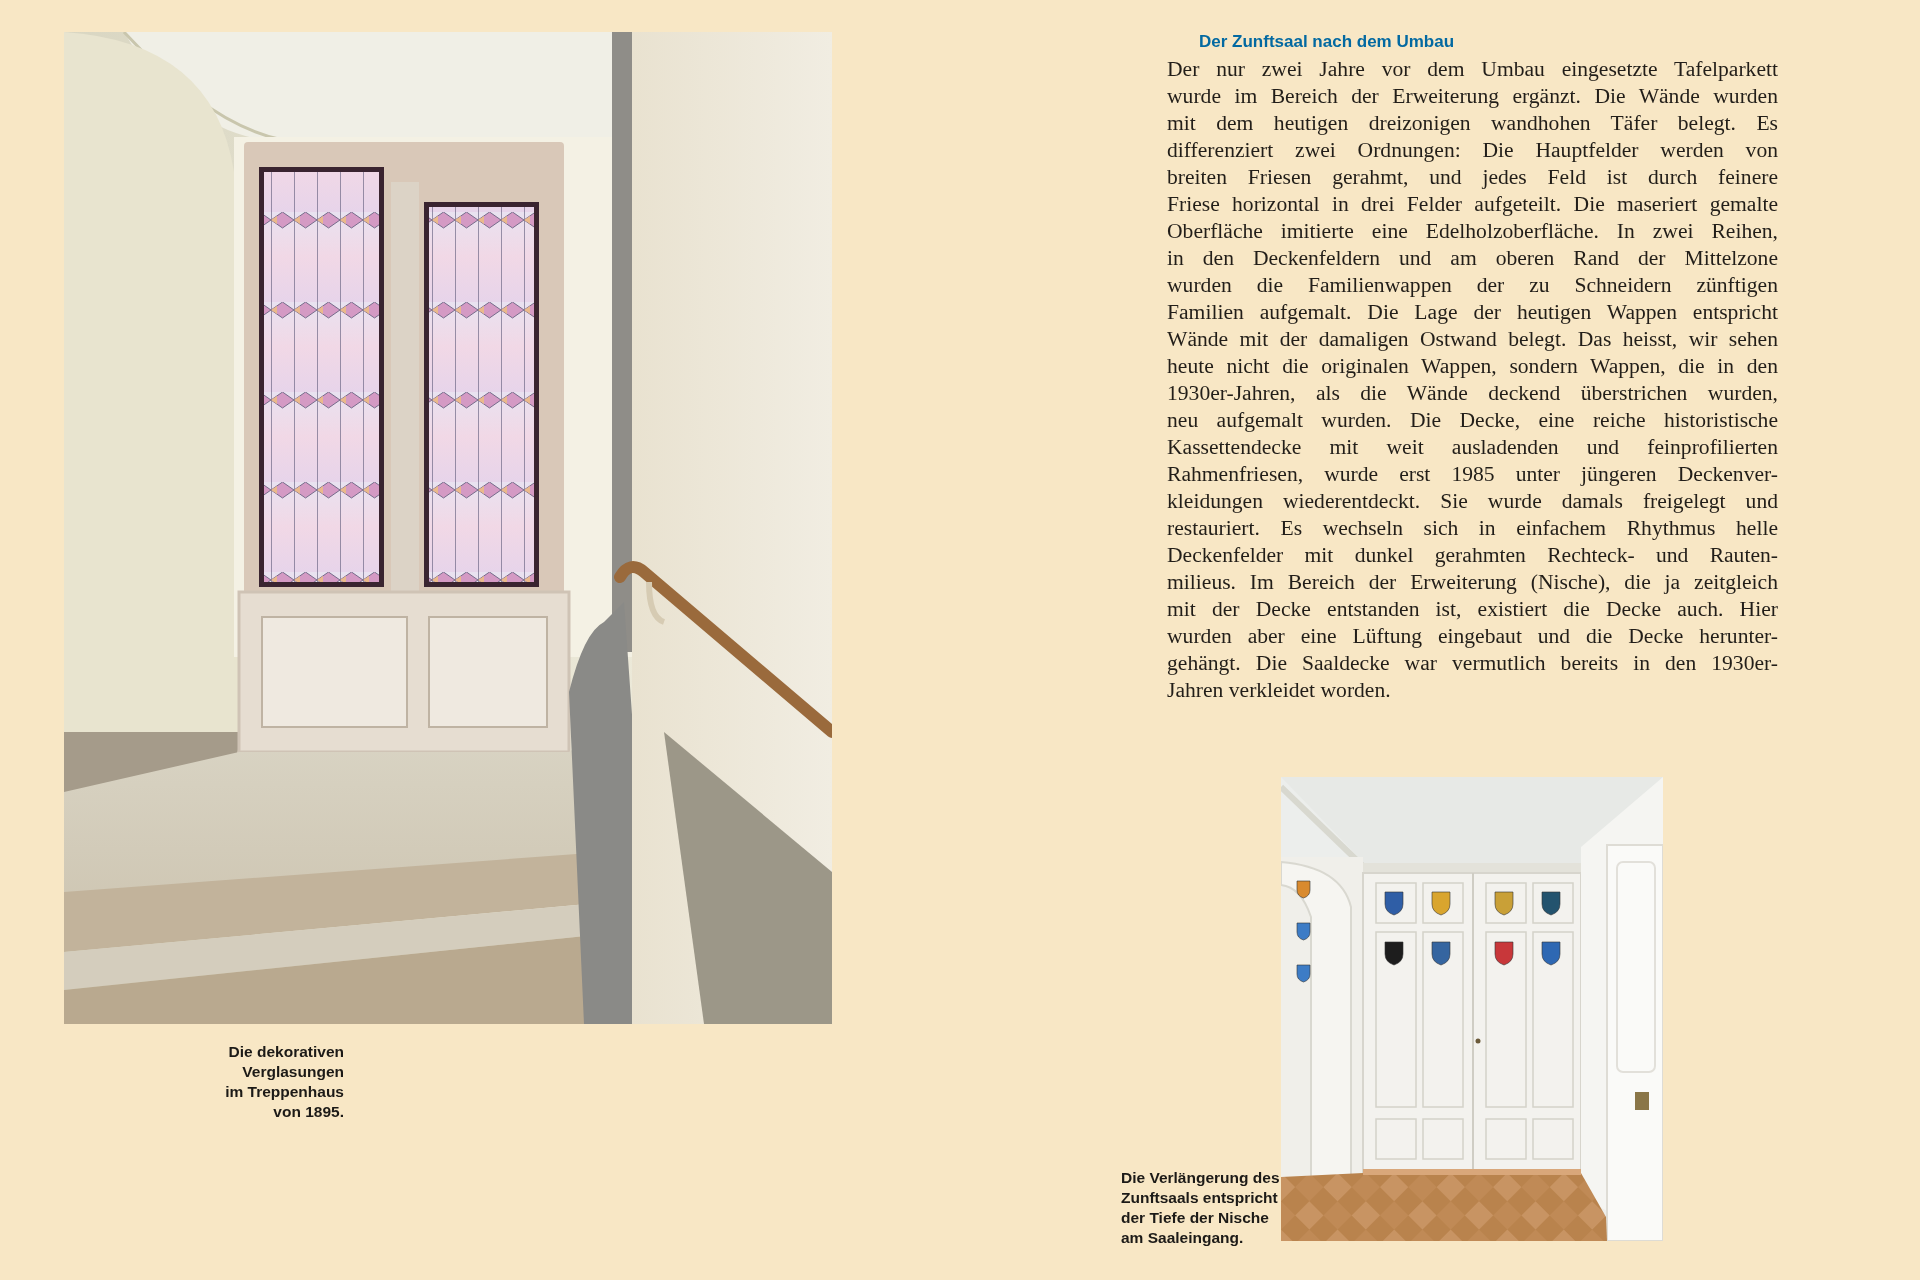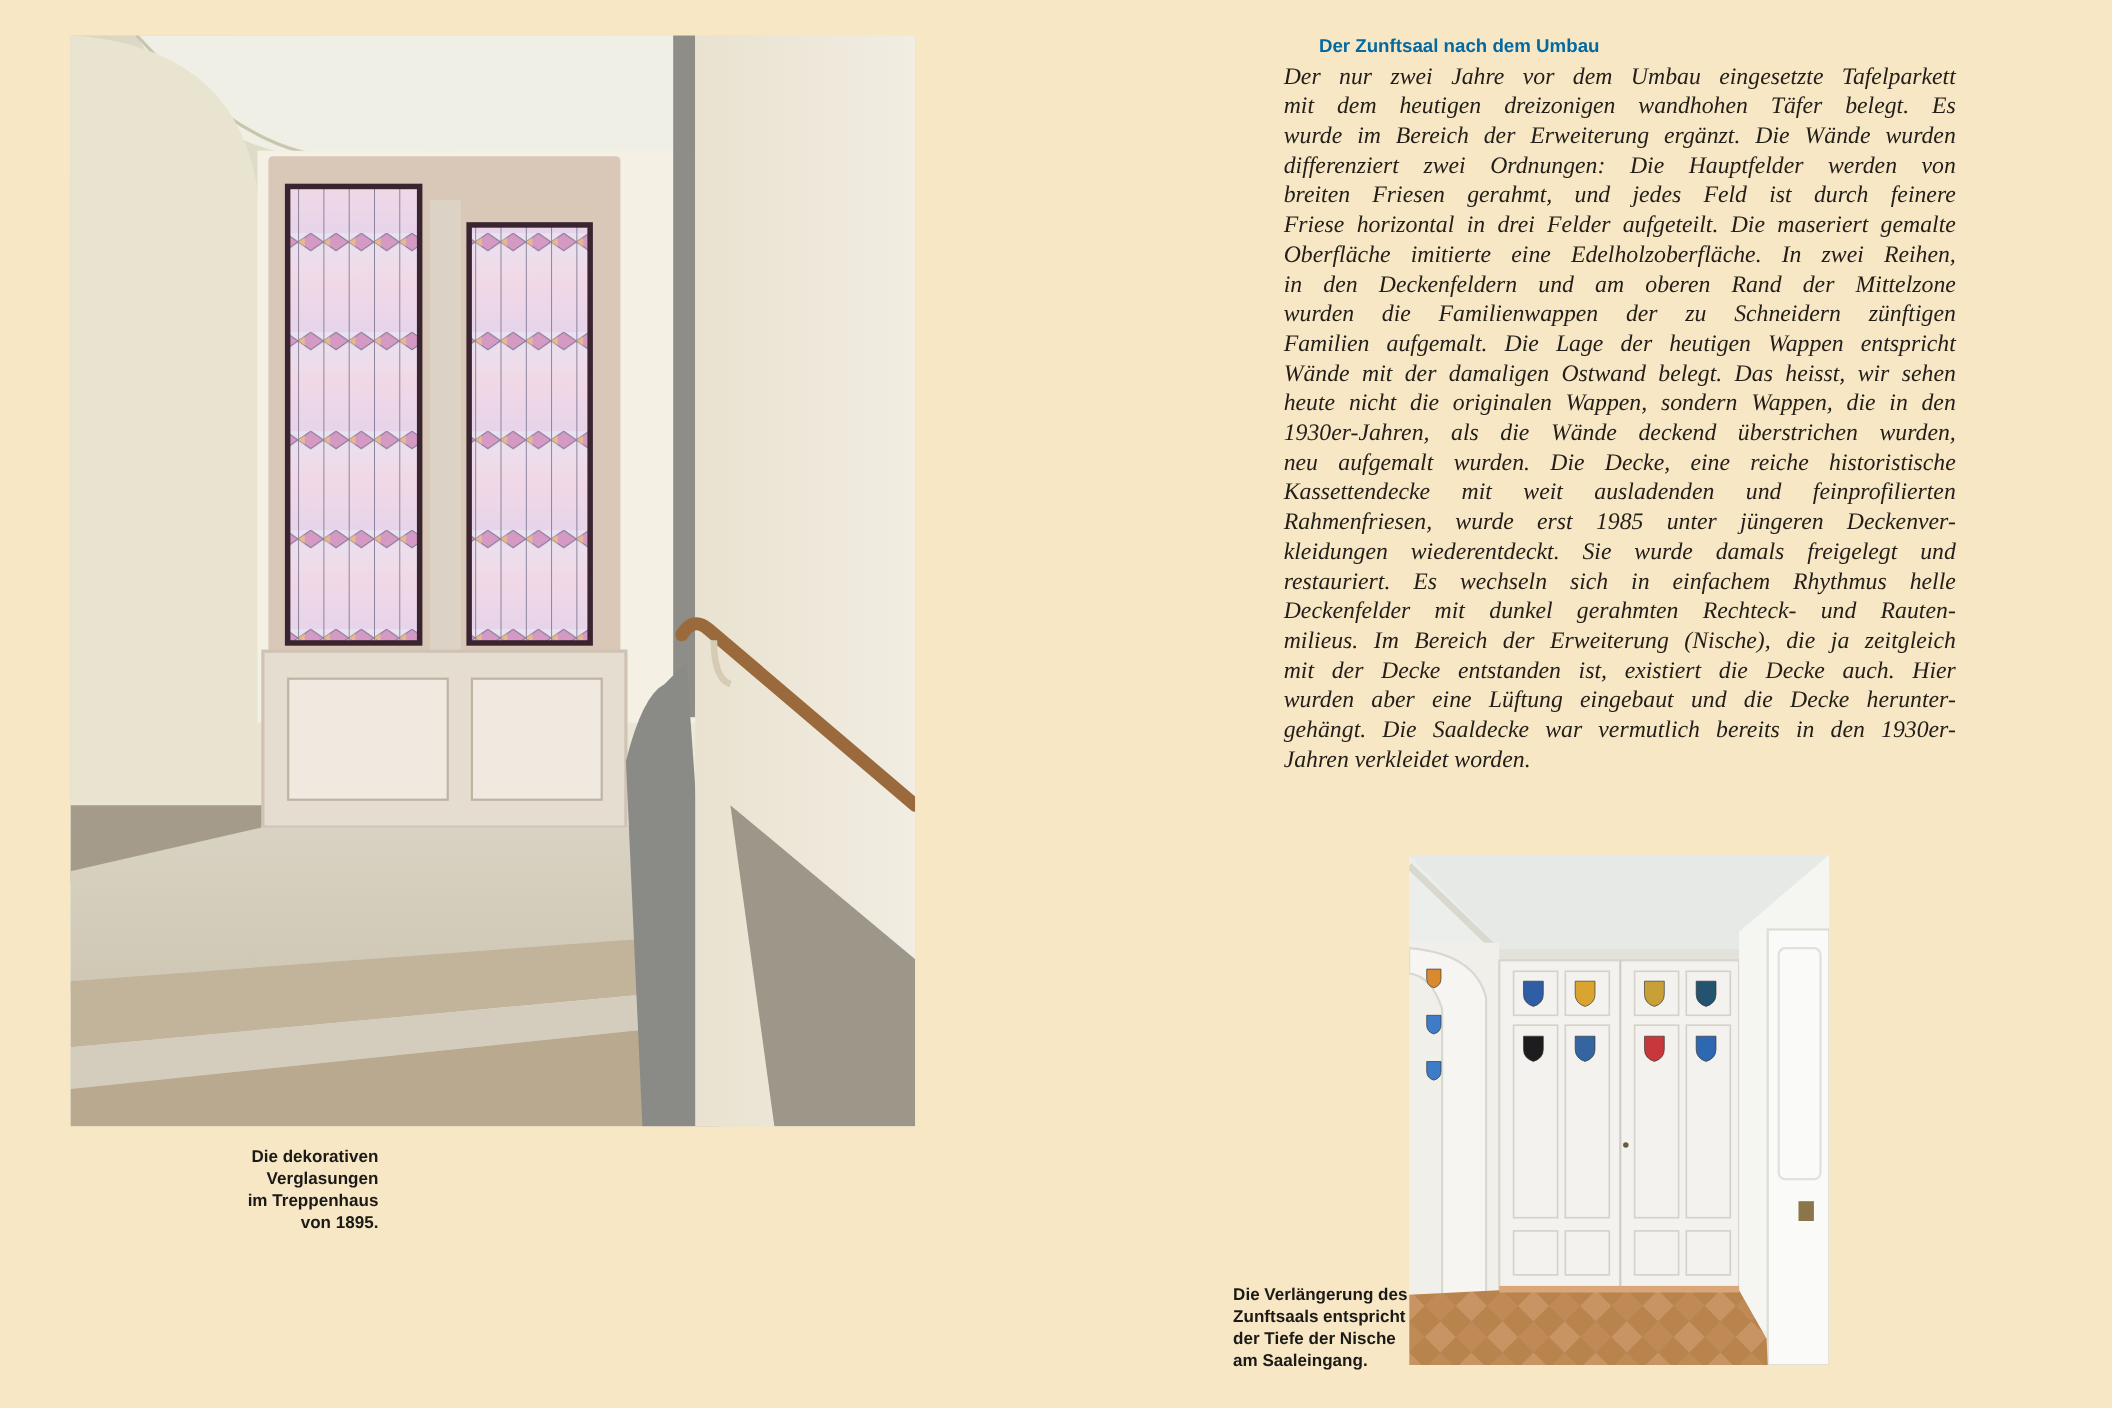--- a/index.html
+++ b/index.html
@@ -25,21 +25,21 @@
   #heading {
     position: absolute; left: 1199px; top: 31px;
     font-family: "Liberation Sans", sans-serif; font-weight: bold;
     font-size: 17px; line-height: 22px; color: #0369a1; white-space: nowrap;
   }
   #body-text {
     position: absolute; left: 1167px; top: 56px; width: 611px;
     font-family: "Liberation Serif", serif; font-size: 21.6px; line-height: 27px;
     color: #221e19;
   }
-  #body-text .ln { display: block; text-align: justify; text-align-last: justify; height: 27px; white-space: nowrap; overflow: visible; font-style: italic; }
+  #body-text .ln { display: block; text-align: justify; text-align-last: justify; height: 27px; white-space: nowrap; overflow: visible; }
   #body-text .ln.last { text-align-last: left; }
 </style>
 </head>
 <body>
 
 <div class="photo" id="photo-left">
   <svg viewBox="0 0 768 992" preserveAspectRatio="none">
     <defs>
       <linearGradient id="wallL" x1="0" x2="1">
         <stop offset="0" stop-color="#d9d6c2"></stop>
@@ -105,22 +105,22 @@
 </div>
 
 <div class="caption" id="caption-left">Die dekorativen
 Verglasungen
 im Treppenhaus
 von 1895.</div>
 
 <div id="heading">Der Zunftsaal nach dem Umbau</div>
 <div id="body-text">
   <span class="ln">Der nur zwei Jahre vor dem Umbau eingesetzte Tafelparkett</span>
+  <span class="ln">wurde im Bereich der Erweiterung ergänzt. Die Wände wurden</span>
   <span class="ln">mit dem heutigen dreizonigen wandhohen Täfer belegt. Es</span>
-  <span class="ln">wurde im Bereich der Erweiterung ergänzt. Die Wände wurden</span>
   <span class="ln">differenziert zwei Ordnungen: Die Hauptfelder werden von</span>
   <span class="ln">breiten Friesen gerahmt, und jedes Feld ist durch feinere</span>
   <span class="ln">Friese horizontal in drei Felder aufgeteilt. Die maseriert gemalte</span>
   <span class="ln">Oberfläche imitierte eine Edelholzoberfläche. In zwei Reihen,</span>
   <span class="ln">in den Deckenfeldern und am oberen Rand der Mittelzone</span>
   <span class="ln">wurden die Familienwappen der zu Schneidern zünftigen</span>
   <span class="ln">Familien aufgemalt. Die Lage der heutigen Wappen entspricht</span>
   <span class="ln">Wände mit der damaligen Ostwand belegt. Das heisst, wir sehen</span>
   <span class="ln">heute nicht die originalen Wappen, sondern Wappen, die in den</span>
   <span class="ln">1930er-Jahren, als die Wände deckend überstrichen wurden,</span>

